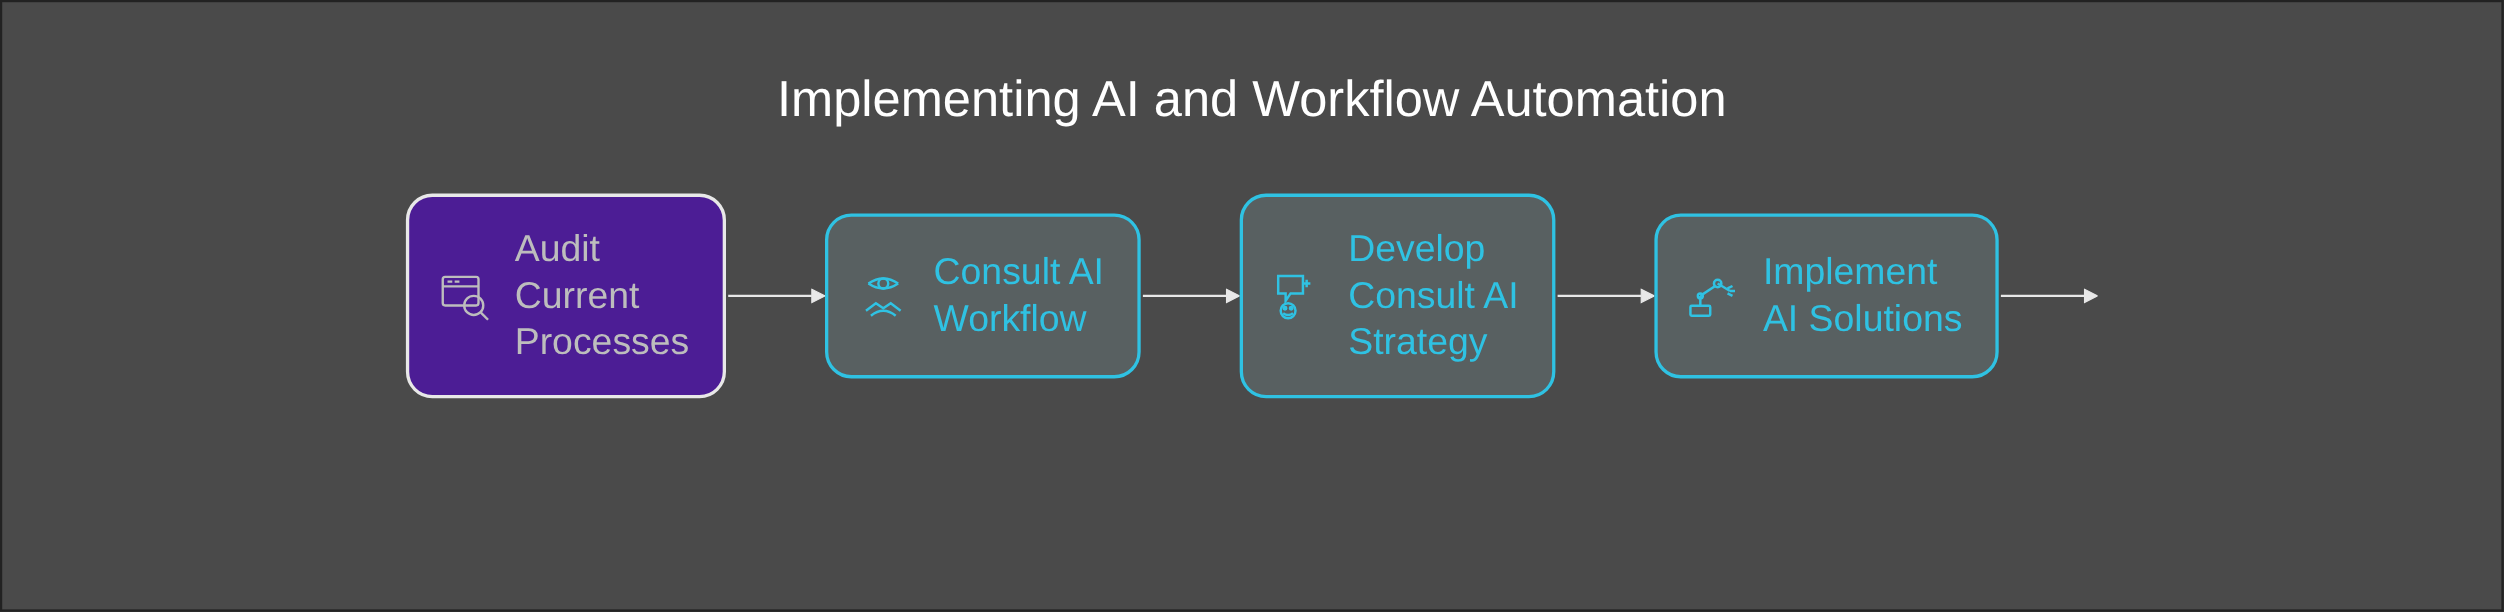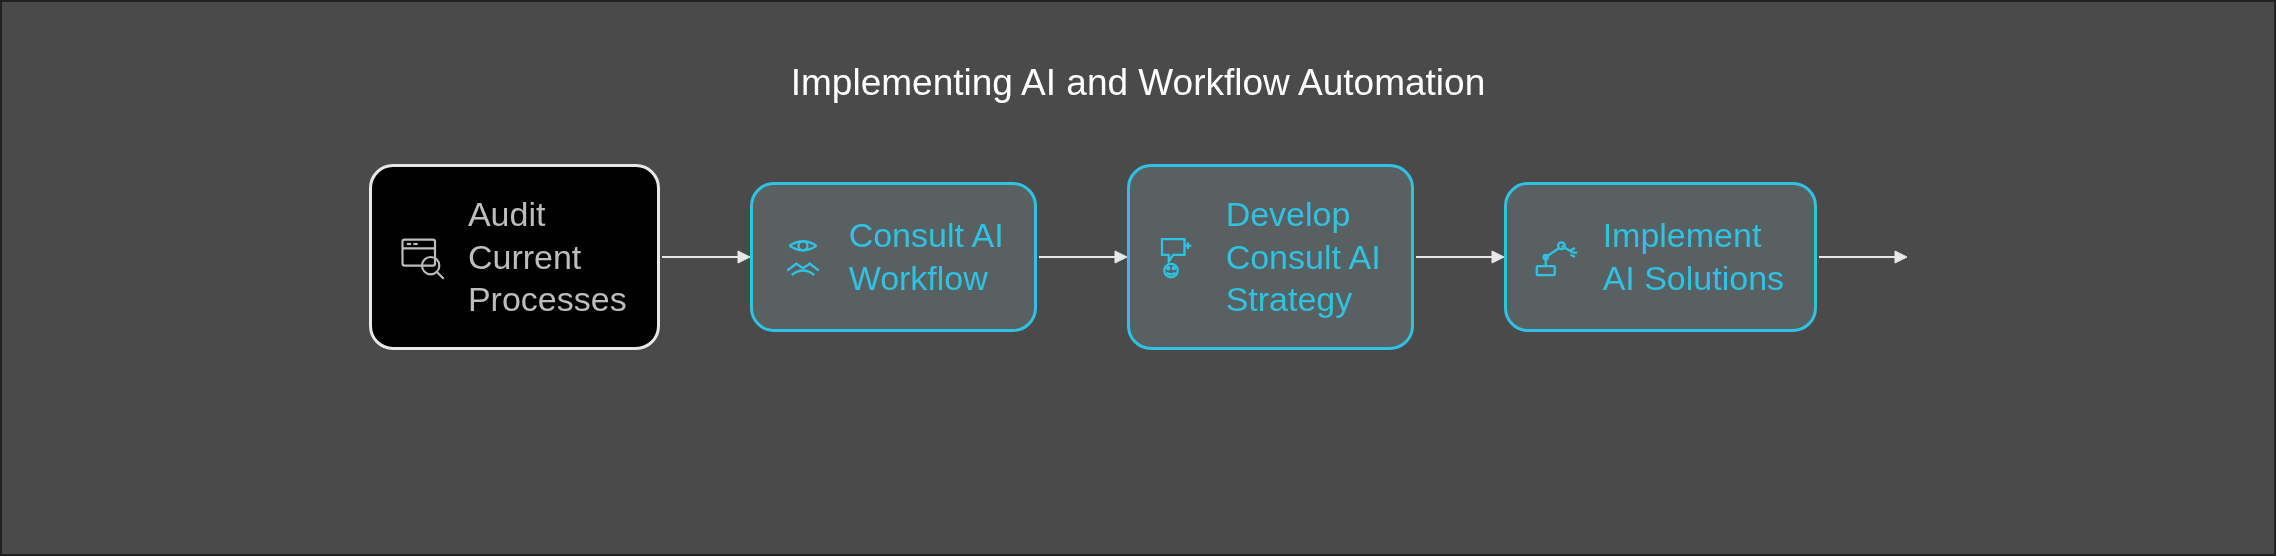--- a/index.html
+++ b/index.html
@@ -17,21 +17,21 @@
     background: #4a4a4a;
     border: 2px solid #222;
     position: relative;
     display: flex;
     flex-direction: column;
     align-items: center;
     padding: 50px 40px 60px 40px;
   }
   .title {
     color: #ffffff;
-    font-size: 37px;
+    font-size: 46px;
     font-weight: 400;
     margin-top: 10px;
     margin-bottom: 60px;
     text-align: center;
   }
   .flow {
     display: flex;
     align-items: center;
     justify-content: center;
     width: 100%;
@@ -40,21 +40,21 @@
     display: flex;
     align-items: center;
     padding: 26px 30px 26px 22px;
     border-radius: 24px;
     background: #586061;
     border: 3px solid #2fc2e3;
     min-height: 150px;
     gap: 18px;
   }
   .step.first {
-    background: #000000;
+    background: #4c1d95;
     border: 3px solid #e8e8e8;
   }
   .step .icon {
     flex: 0 0 auto;
     width: 56px;
     height: 56px;
     display: flex;
     align-items: center;
     justify-content: center;
   }

